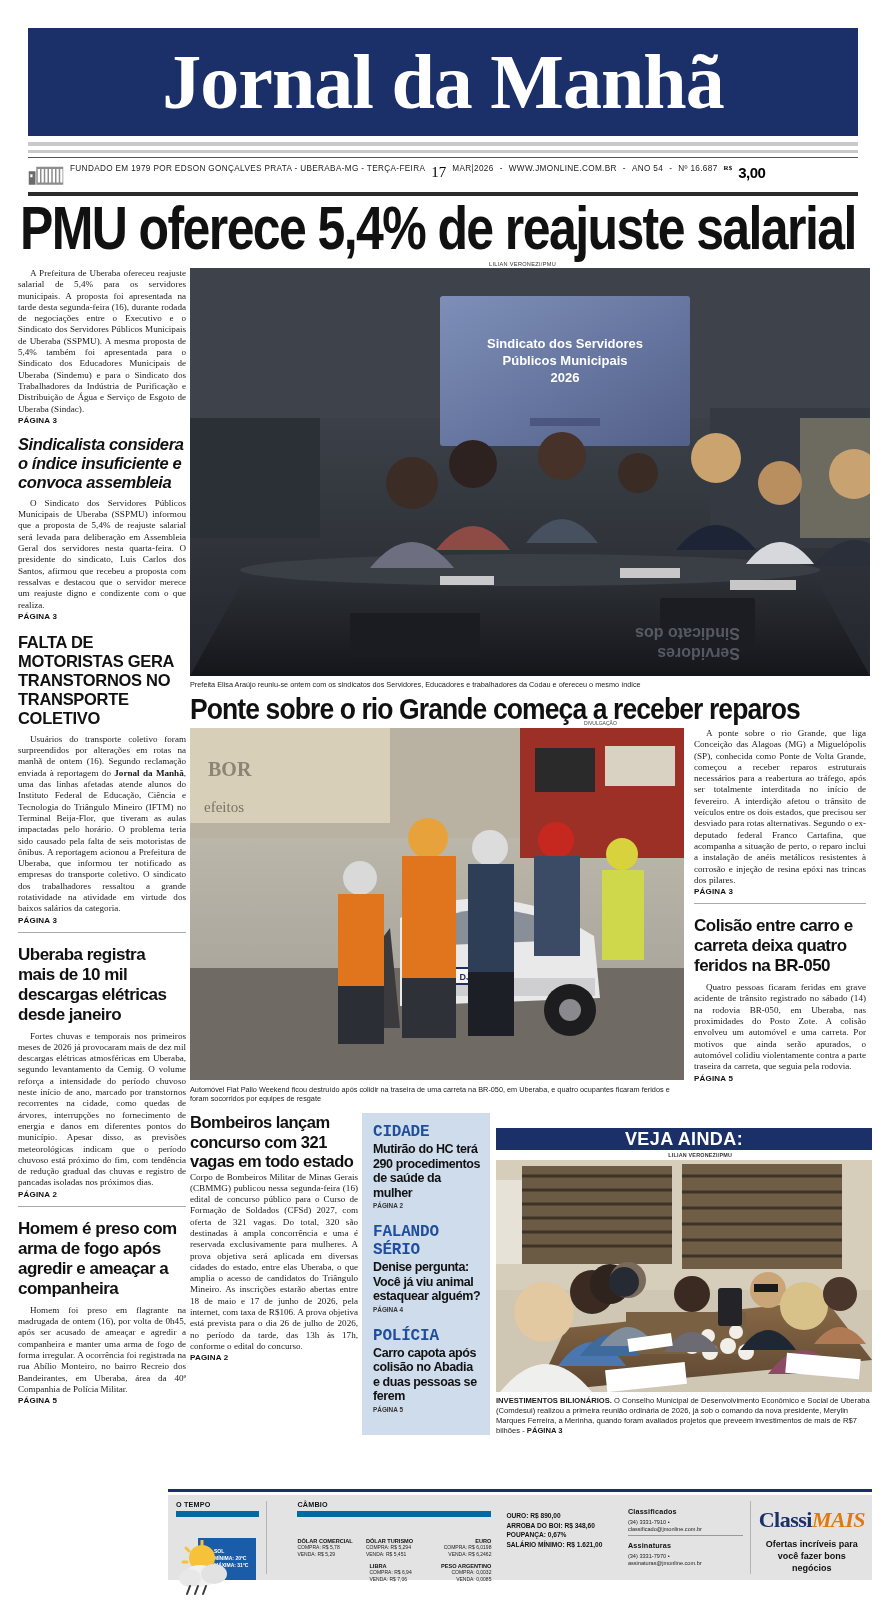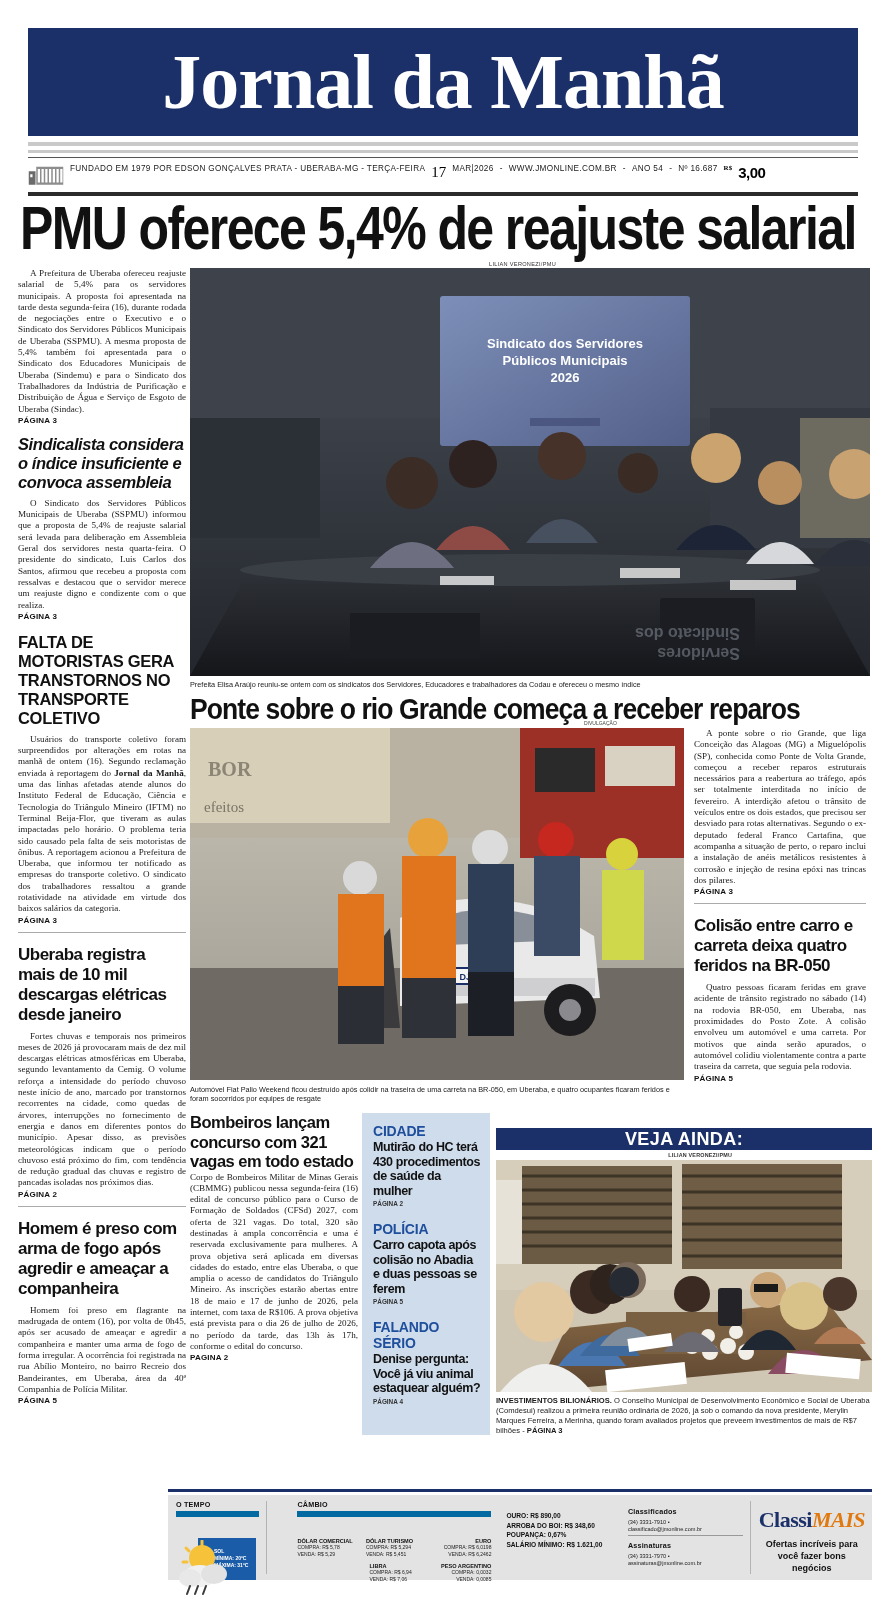--- a/index.html
+++ b/index.html
@@ -116,22 +116,22 @@
     font-weight:700; font-size:16.5px; line-height:19.5px;
     letter-spacing:-0.5px; color:#111; 
   }
 
   .blue-box {
     position:absolute; left:362px; top:1113px; width:128px; height:322px;
     background:#cfdcec;
   }
   .bb-inner { padding:10px 9px 0 11px; }
   .bb-kicker {
-    font-family:Liberation Sans, sans-serif;
-    font-weight:700; font-size:14px; letter-spacing:-0.2px; color:#1f4f9c;
+    font-family:Liberation Mono, monospace;
+    font-weight:700; font-size:16px; letter-spacing:-0.2px; color:#1f4f9c;
   }
   .bb-title {
     font-family:"Liberation Sans", sans-serif;
     font-weight:700; font-size:12.5px; line-height:14.5px;
     letter-spacing:-0.4px; color:#111; margin-top:1px;
   }
   .bb-page {
     font-family:"Liberation Sans", sans-serif;
     font-weight:700; font-size:6.4px; color:#333; margin-top:2px;
   }
@@ -382,32 +382,32 @@
   <div class="col-bomb">
     <div class="hl-bomb">Bombeiros lançam concurso com 321 vagas em todo estado</div>
     <p class="body-text noind">Corpo de Bombeiros Militar de Minas Gerais (CBMMG) publicou nessa segunda-feira (16) edital de concurso público para o Curso de Formação de Soldados (CFSd) 2027, com oferta de 321 vagas. Do total, 320 são destinadas à ampla concorrência e uma é reservada exclusivamente para mulheres. A prova objetiva será aplicada em diversas cidades do estado, entre elas Uberaba, o que amplia o acesso de candidatos do Triângulo Mineiro. As inscrições estarão abertas entre 18 de maio e 17 de junho de 2026, pela internet, com taxa de R$106. A prova objetiva está prevista para o dia 26 de julho de 2026, no período da tarde, das 13h às 17h, conforme o edital do concurso.</p>
     <div class="pagina">PAGINA 2</div>
   </div>
 
   <div class="blue-box">
     <div class="bb-inner">
       <div class="bb-item">
         <div class="bb-kicker">CIDADE</div>
-        <div class="bb-title">Mutirão do HC terá 430 procedimentos de saúde da mulher</div>
+        <div class="bb-title">Mutirão do HC terá 290 procedimentos de saúde da mulher</div>
         <div class="bb-page">PÁGINA 2</div>
+      </div>
+      <div class="bb-item">
+        <div class="bb-kicker">FALANDO SÉRIO</div>
+        <div class="bb-title">Denise pergunta: Você já viu animal estaquear alguém?</div>
+        <div class="bb-page">PÁGINA 4</div>
       </div>
       <div class="bb-item">
         <div class="bb-kicker">POLÍCIA</div>
         <div class="bb-title">Carro capota após colisão no Abadia e duas pessoas se ferem</div>
         <div class="bb-page">PÁGINA 5</div>
-      </div>
-      <div class="bb-item">
-        <div class="bb-kicker">FALANDO SÉRIO</div>
-        <div class="bb-title">Denise pergunta: Você já viu animal estaquear alguém?</div>
-        <div class="bb-page">PÁGINA 4</div>
       </div>
     </div>
   </div>
 
   <div class="veja-bar">
     <span>VEJA AINDA:</span>
   </div>
   <div class="credit3">LILIAN VERONEZI/PMU</div>
   <div class="photo3">
     <svg width="376" height="232" viewBox="0 0 376 232" preserveAspectRatio="none">

